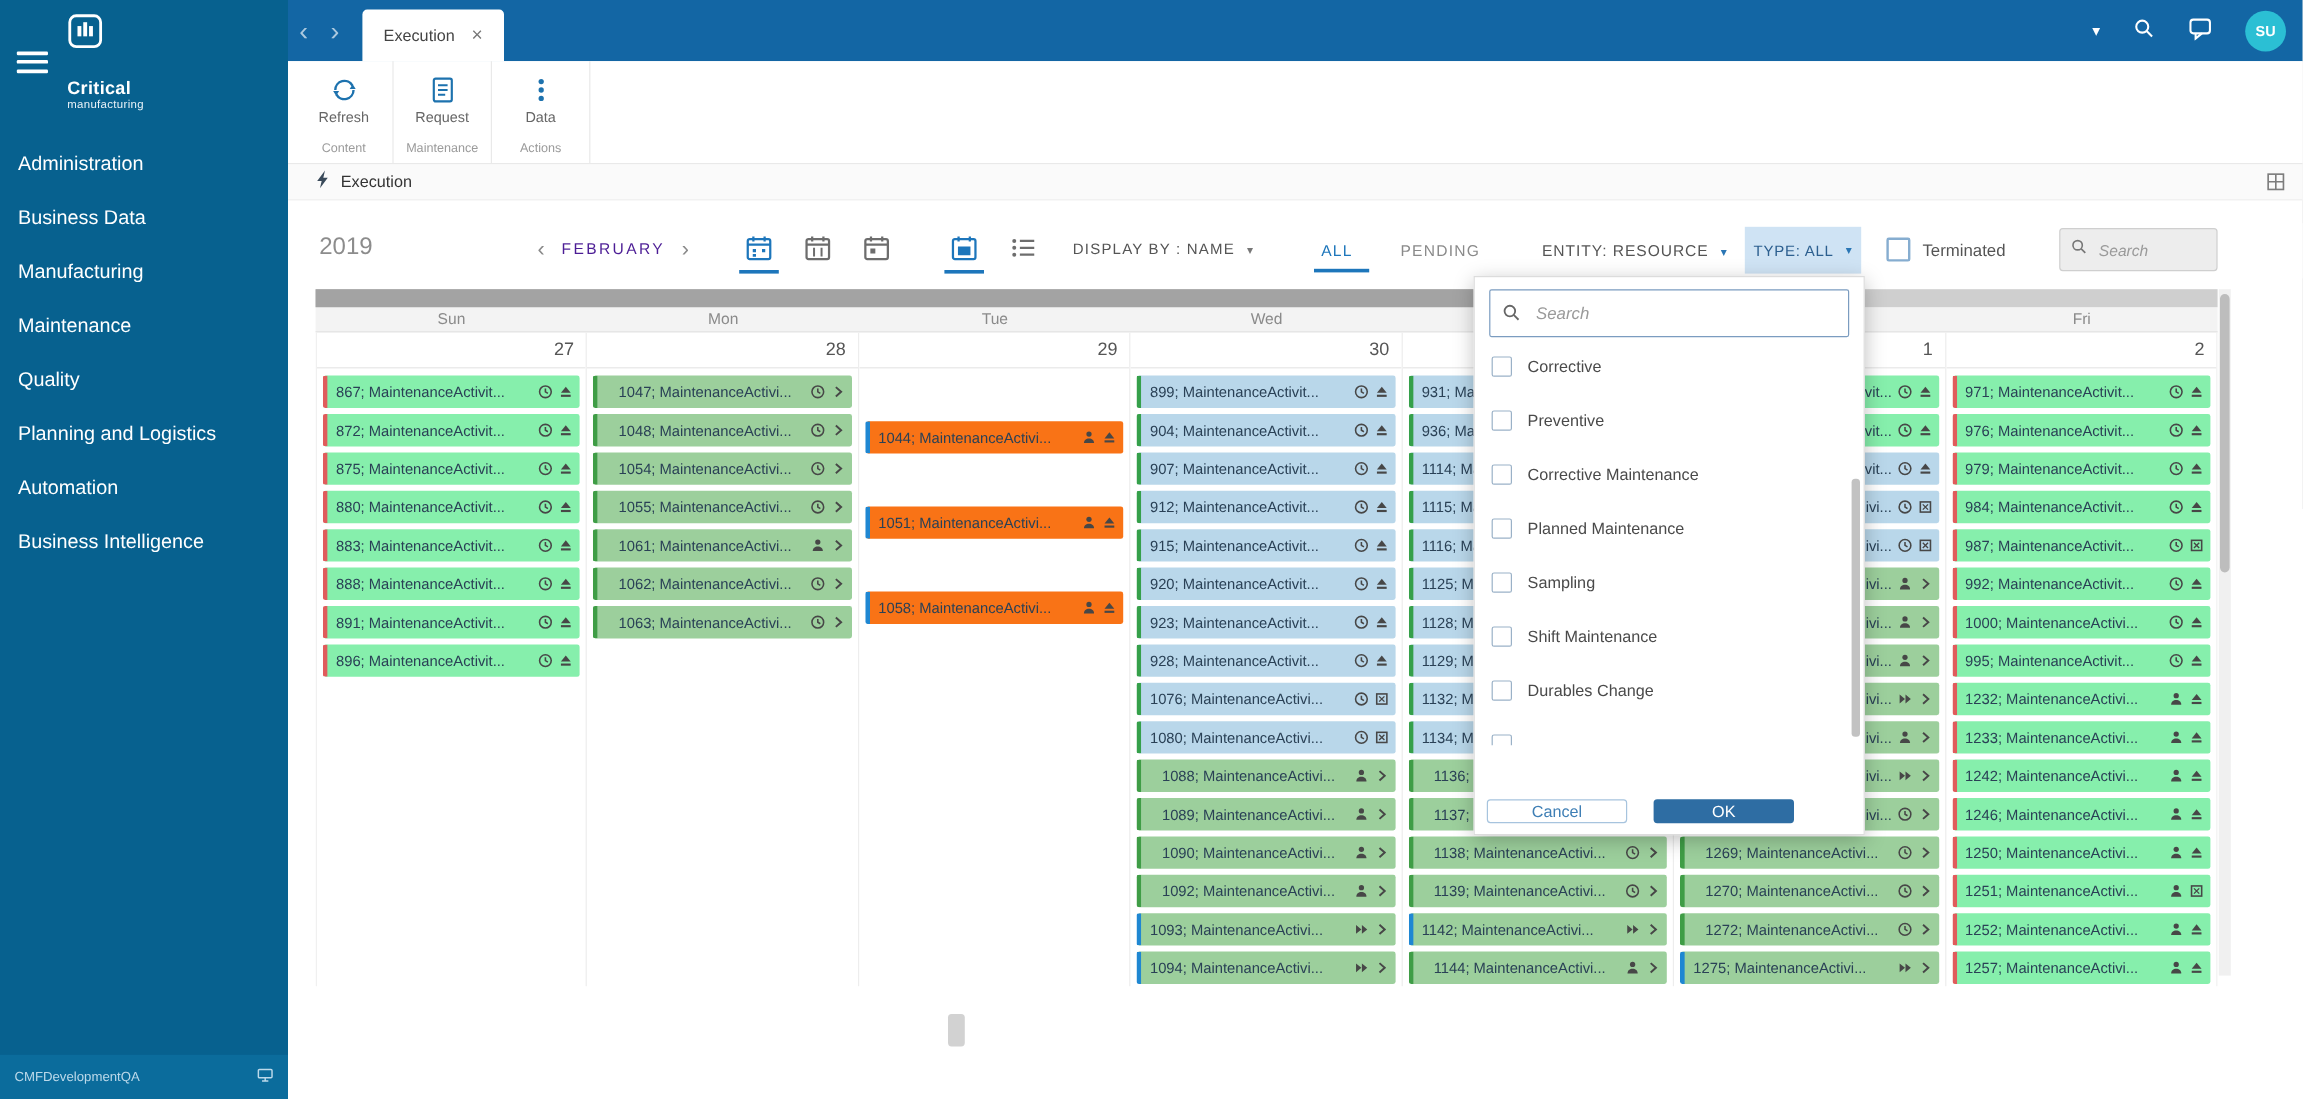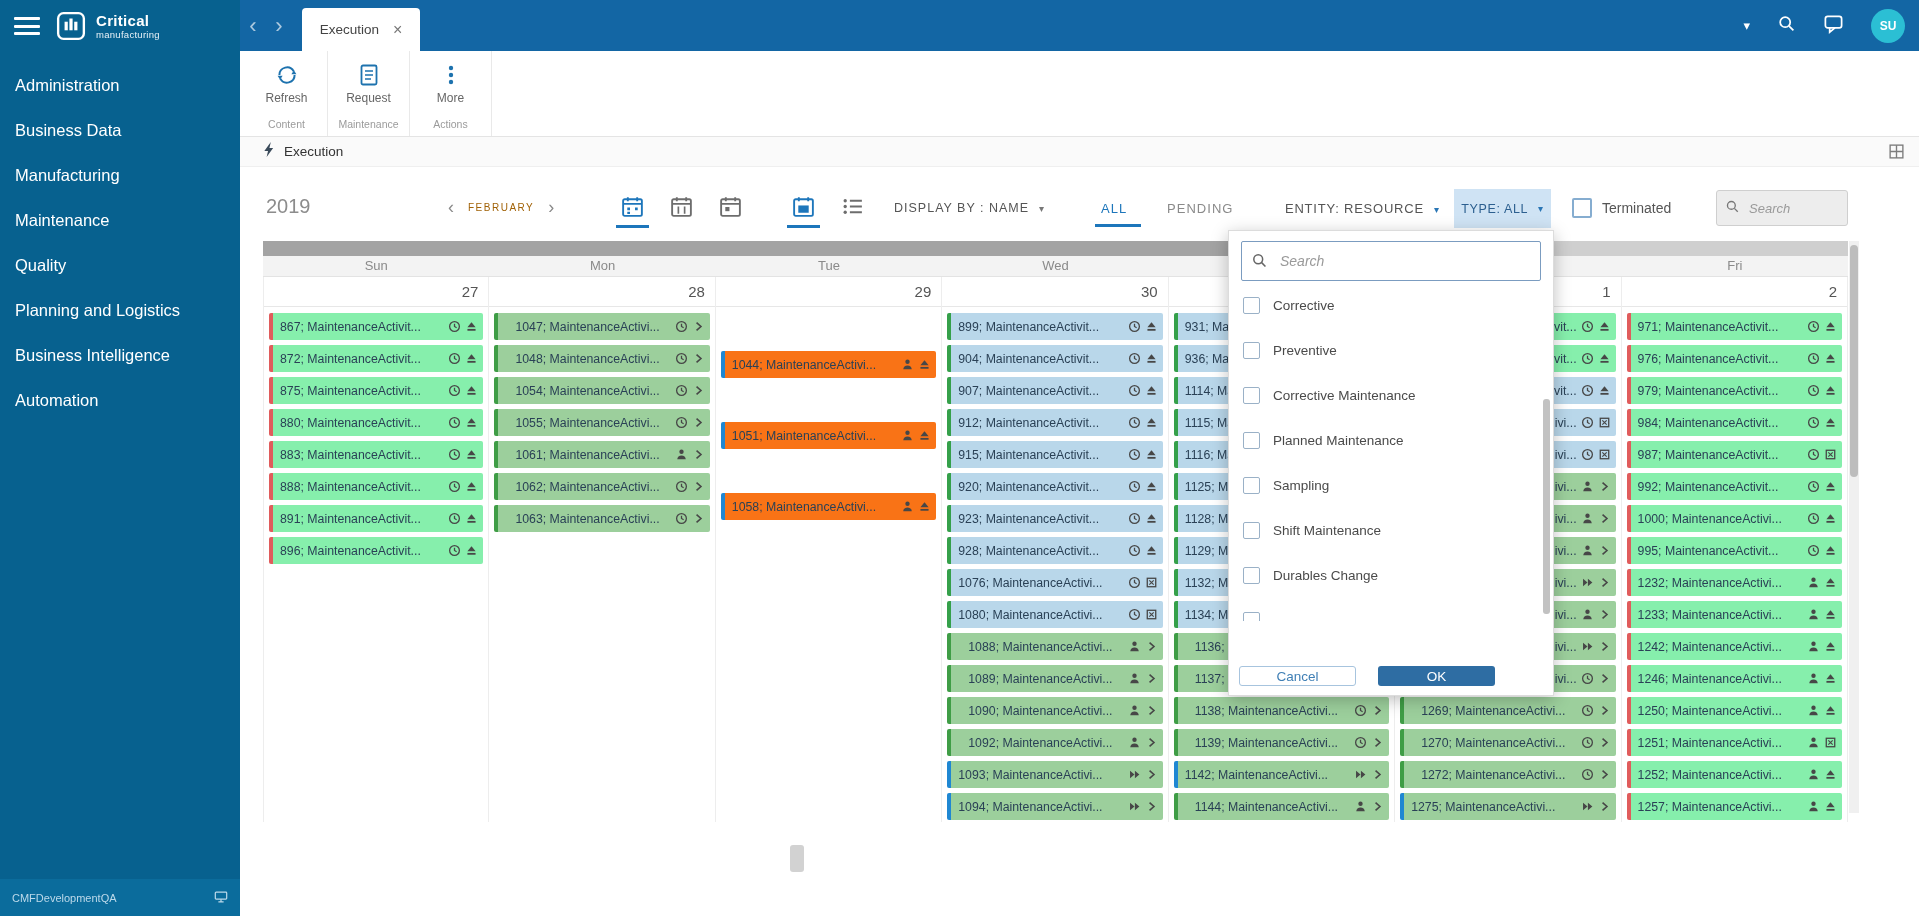--- a/index.html
+++ b/index.html
@@ -5,21 +5,21 @@
   html,body{margin:0;padding:0;background:#ddd;}
   *{box-sizing:border-box;}
   .root{position:relative;width:1919px;height:916px;background:#fff;overflow:hidden;
         font-family:"Liberation Sans",sans-serif;-webkit-font-smoothing:antialiased;}
 
   
   .sidebar{position:absolute;left:0;top:0;width:240px;height:916px;background:#07618f;color:#fff;}
   .sb-top{display:flex;align-items:center;gap:16px;padding:11px 0 8px 14px;}
   .hamburger{width:26px;height:22px;display:flex;flex-direction:column;justify-content:space-between;padding:2px 0;cursor:pointer;}
   .hamburger span{display:block;height:3px;background:#fff;border-radius:1px;}
-  .logo{display:flex;align-items:center;gap:10px;}
+  .logo{display:flex;align-items:flex-start;gap:25px;flex-direction:column;}
   .logo-mark svg{display:block;}
   .logo-text{line-height:1;}
   .logo-title{font-size:15px;font-weight:bold;letter-spacing:.02em;}
   .logo-sub{font-size:9.5px;margin-top:2px;letter-spacing:.03em;color:#e8f2f8;}
   .sb-nav{padding-top:14px;}
   .sb-item{padding:13px 10px 13px 15px;font-size:16.5px;color:#fff;cursor:pointer;}
   .sb-bottom{position:absolute;left:0;bottom:0;width:100%;height:37px;background:#0b6c9c;
              display:flex;align-items:center;justify-content:space-between;padding:0 12px;color:#bcd9ea;font-size:11px;}
 
   
@@ -49,21 +49,21 @@
               border-bottom:1px solid #efefef;display:flex;align-items:center;padding:0 14px 0 22px;}
   .bc-text{font-size:13.5px;color:#333;margin-left:9px;}
   .bc-right{margin-left:auto;color:#7d7d7d;cursor:pointer;display:flex;}
 
   
   .controls{position:absolute;left:240px;top:186px;width:1679px;height:46px;background:#fff;}
   .controls .abs{position:absolute;}
   .year{left:26px;top:9px;font-size:20px;color:#8c8c8c;}
   .monthnav{left:208px;top:13px;display:flex;align-items:center;gap:14px;}
   .mn-arrow{color:#8a8a8a;font-size:18px;line-height:16px;cursor:pointer;}
-  .mn-label{font-size:10px;color:#a16207;letter-spacing:.15em;}
+  .mn-label{font-size:13px;color:#4c1d95;letter-spacing:.15em;}
   .vicons{display:flex;gap:24px;}
   .vicon{position:relative;color:#6d6d6d;cursor:pointer;display:block;}
   .vicon.active{color:#1d76bb;}
   .vicon.active::after{content:'';position:absolute;left:-4px;right:-4px;top:31px;height:3px;background:#1d76bb;}
   .g1{left:380px;top:8px;} .g2{left:551px;top:8px;}
   .displayby{left:654px;top:15px;font-size:12.5px;color:#555;letter-spacing:.08em;cursor:pointer;}
   .caret{font-size:10px;margin-left:10px;}
   .caret.blue{color:#2a76b5;} .caret.gray{color:#777;}
   .seg-all{left:861px;top:15px;font-size:13px;color:#1d76bb;letter-spacing:.08em;cursor:pointer;}
   .seg-underline{left:855px;top:38px;width:46px;height:3px;background:#1d76bb;}
@@ -177,22 +177,22 @@
         </span>
       </div>
     </div>
     <nav class="sb-nav" id="sidebar-nav">
         <div class="sb-item">Administration</div>
         <div class="sb-item">Business Data</div>
         <div class="sb-item">Manufacturing</div>
         <div class="sb-item">Maintenance</div>
         <div class="sb-item">Quality</div>
         <div class="sb-item">Planning and Logistics</div>
+        <div class="sb-item">Automation</div>
         <div class="sb-item">Business Intelligence</div>
-        <div class="sb-item">Automation</div>
       </nav>
     <div class="sb-bottom">
       <span>CMFDevelopmentQA</span>
       <span>
         <svg width="14" height="14" viewBox="0 0 16 16">
           <rect x="1.5" y="2.5" width="13" height="8" rx="1" fill="none" stroke="#bcd9ea" stroke-width="1.4"></rect>
           <path d="M5 13.5h6M8 10.5v3" stroke="#bcd9ea" stroke-width="1.4"></path>
         </svg>
       </span>
     </div>
@@ -248,21 +248,21 @@
       <span class="tb-caption">Maintenance</span>
     </div>
     <div class="tb-group">
       <span class="ticon">
         <svg width="8" height="24" viewBox="0 0 8 24">
           <circle cx="4" cy="5" r="2.2" fill="currentColor"></circle>
           <circle cx="4" cy="12" r="2.2" fill="currentColor"></circle>
           <circle cx="4" cy="19" r="2.2" fill="currentColor"></circle>
         </svg>
       </span>
-      <span class="tb-label">More</span>
+      <span class="tb-label">Data</span>
       <span class="tb-caption">Actions</span>
     </div>
   </div>
 
   <div class="breadcrumb">
     <span>
       <svg width="13" height="17" viewBox="0 0 14 18">
         <path d="M9.5 1L2.5 10.5h4L5 17l7-9.5H8z" fill="#3a4a5a"></path>
       </svg>
     </span>

